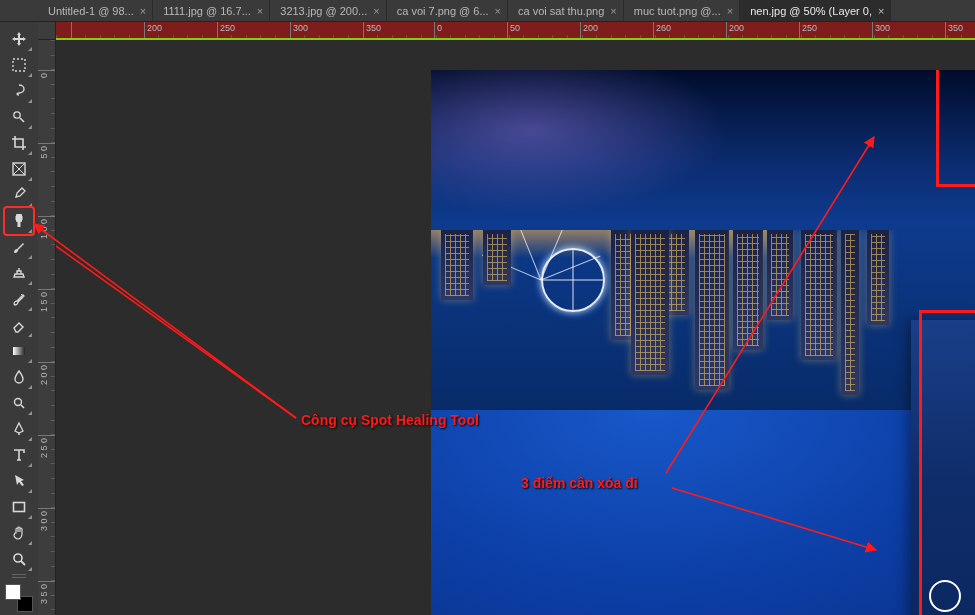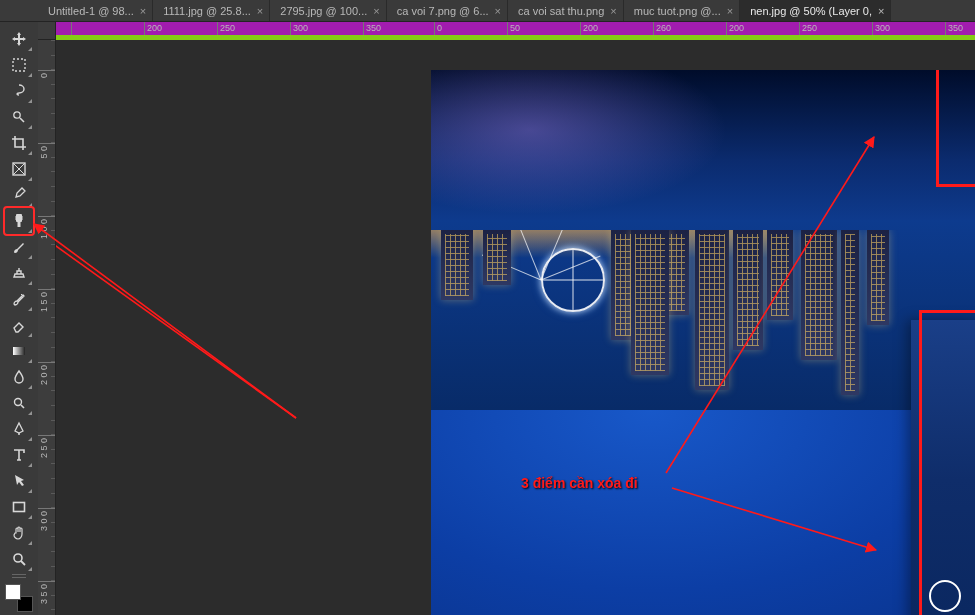--- a/index.html
+++ b/index.html
@@ -120,22 +120,22 @@
   top: 22px; left: 38px;
   width: 18px; height: 18px;
   background: #3d3d3d;
   border-bottom: 1px solid #232323;
   border-right: 1px solid #232323;
 }
 .ruler-h {
   position: absolute;
   top: 22px; left: 56px; right: 0;
   height: 18px;
-  background: #a21caf;
-  border-bottom: 5px solid #84cc16;
+  background: #7f1d1d;
+  border-bottom: 2px solid #84cc16;
   overflow: hidden;
 }
 .ruler-h .tick {
   position: absolute;
   top: 0; height: 18px;
   border-left: 1px solid #777;
 }
 .ruler-h .tick.minor { height: 5px; top: 13px; opacity: .5; }
 .ruler-h .tick span {
   position: absolute;
@@ -283,25 +283,25 @@
 </style>
 </head>
 <body>
 
 <div class="tabs" id="tabs-container">
     <div class="tab">
       <span>Untitled-1 @ 98...</span>
       <span class="tab-close">×</span>
     </div>
     <div class="tab">
-      <span>1111.jpg @ 25.8...</span>
+      <span>1111.jpg @ 16.7...</span>
       <span class="tab-close">×</span>
     </div>
     <div class="tab">
-      <span>2795.jpg @ 100...</span>
+      <span>3213.jpg @ 200...</span>
       <span class="tab-close">×</span>
     </div>
     <div class="tab">
       <span>ca voi 7.png @ 6...</span>
       <span class="tab-close">×</span>
     </div>
     <div class="tab">
       <span>ca voi sat thu.png</span>
       <span class="tab-close">×</span>
     </div>
@@ -804,20 +804,21 @@
       <div class="bldg" style="left:436px;width:22px;height:95px">
           <div class="wins"></div>
         </div>
     </div>
 
     <div class="ann-box" style="top:-3px;right:0;width:45px;height:120px"></div>
     <div class="ann-box" style="top:240px;right:-3px;width:65px;height:330px"></div>
     <div class="brush-circle" style="top:510px;right:20px"></div>
   </div>
 
+  <div class="ann-text" style="top:372px;left:245px">Công cụ Spot Healing Tool</div>
   <div class="ann-text" style="top:435px;left:465px">3 điểm cần xóa đi</div>
 
   <svg class="overlay" width="975" height="615">
     <defs>
       <marker id="ah" viewBox="0 0 10 10" refX="9" refY="5" markerWidth="7" markerHeight="7" orient="auto-start-reverse">
         <path d="M0 0 L10 5 L0 10 z" fill="#ff1a1a"></path>
       </marker>
     </defs>
 
     <line x1="240" y1="378" x2="-28" y2="186" stroke="#ff1a1a" stroke-width="1.6" marker-end="url(#ah)"></line>

